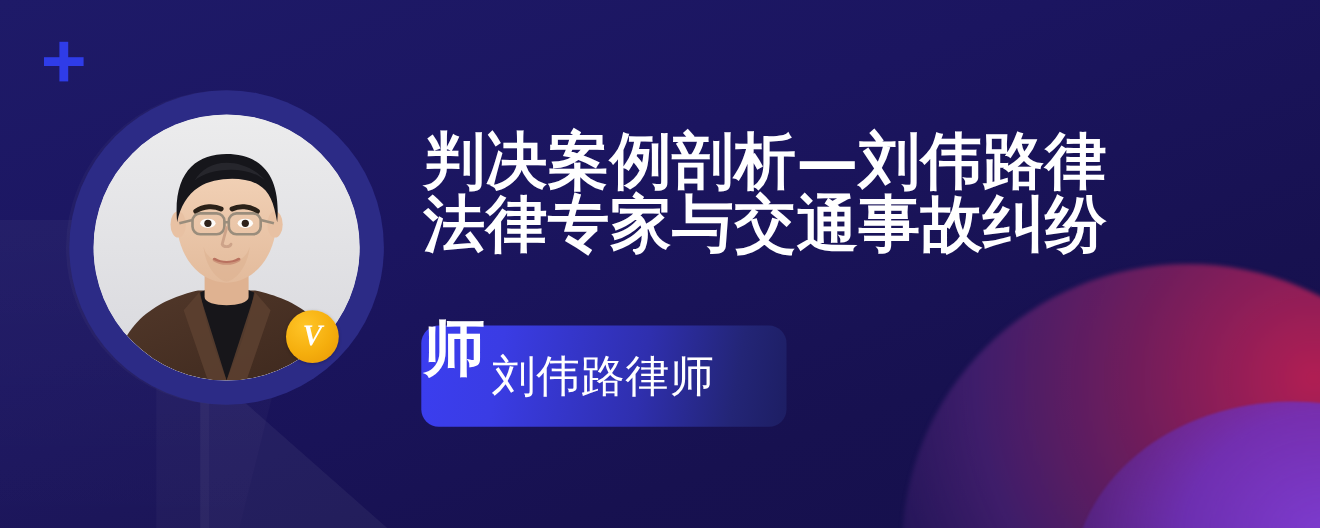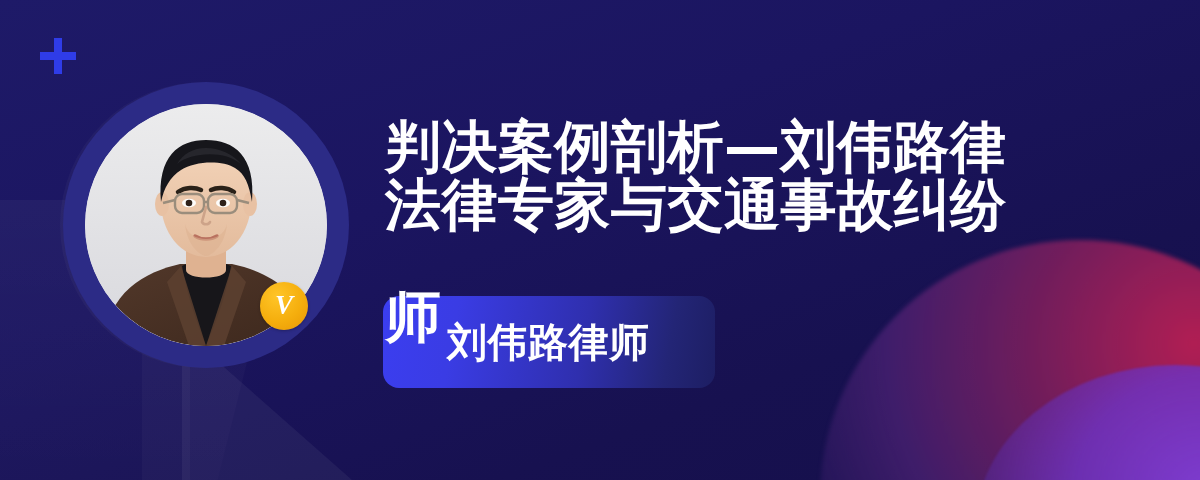--- a/index.html
+++ b/index.html
@@ -129,21 +129,21 @@
   #name-pill {
     position:absolute; left:383px; top:296px;
     width:332px; height:92px;
     border-radius:16px;
     background:linear-gradient(100deg,#3b3ef0 0%,#3a3ce4 22%,#2f2fae 60%,#232576 85%,#1d1e63 100%);
     display:flex; align-items:center;
   }
   #name-pill-label {
     color:#ffffff;
     font-size:40px;
-    font-weight:700;
+    font-weight:400;
     line-height:1;
     padding-left:64px;
     letter-spacing:0.5px;
     font-family:"DejaVu Sans","Liberation Sans",sans-serif;
   }
 
   
   #title-line-3 {
     position:absolute; left:385px; top:288px;
     color:#ffffff;

